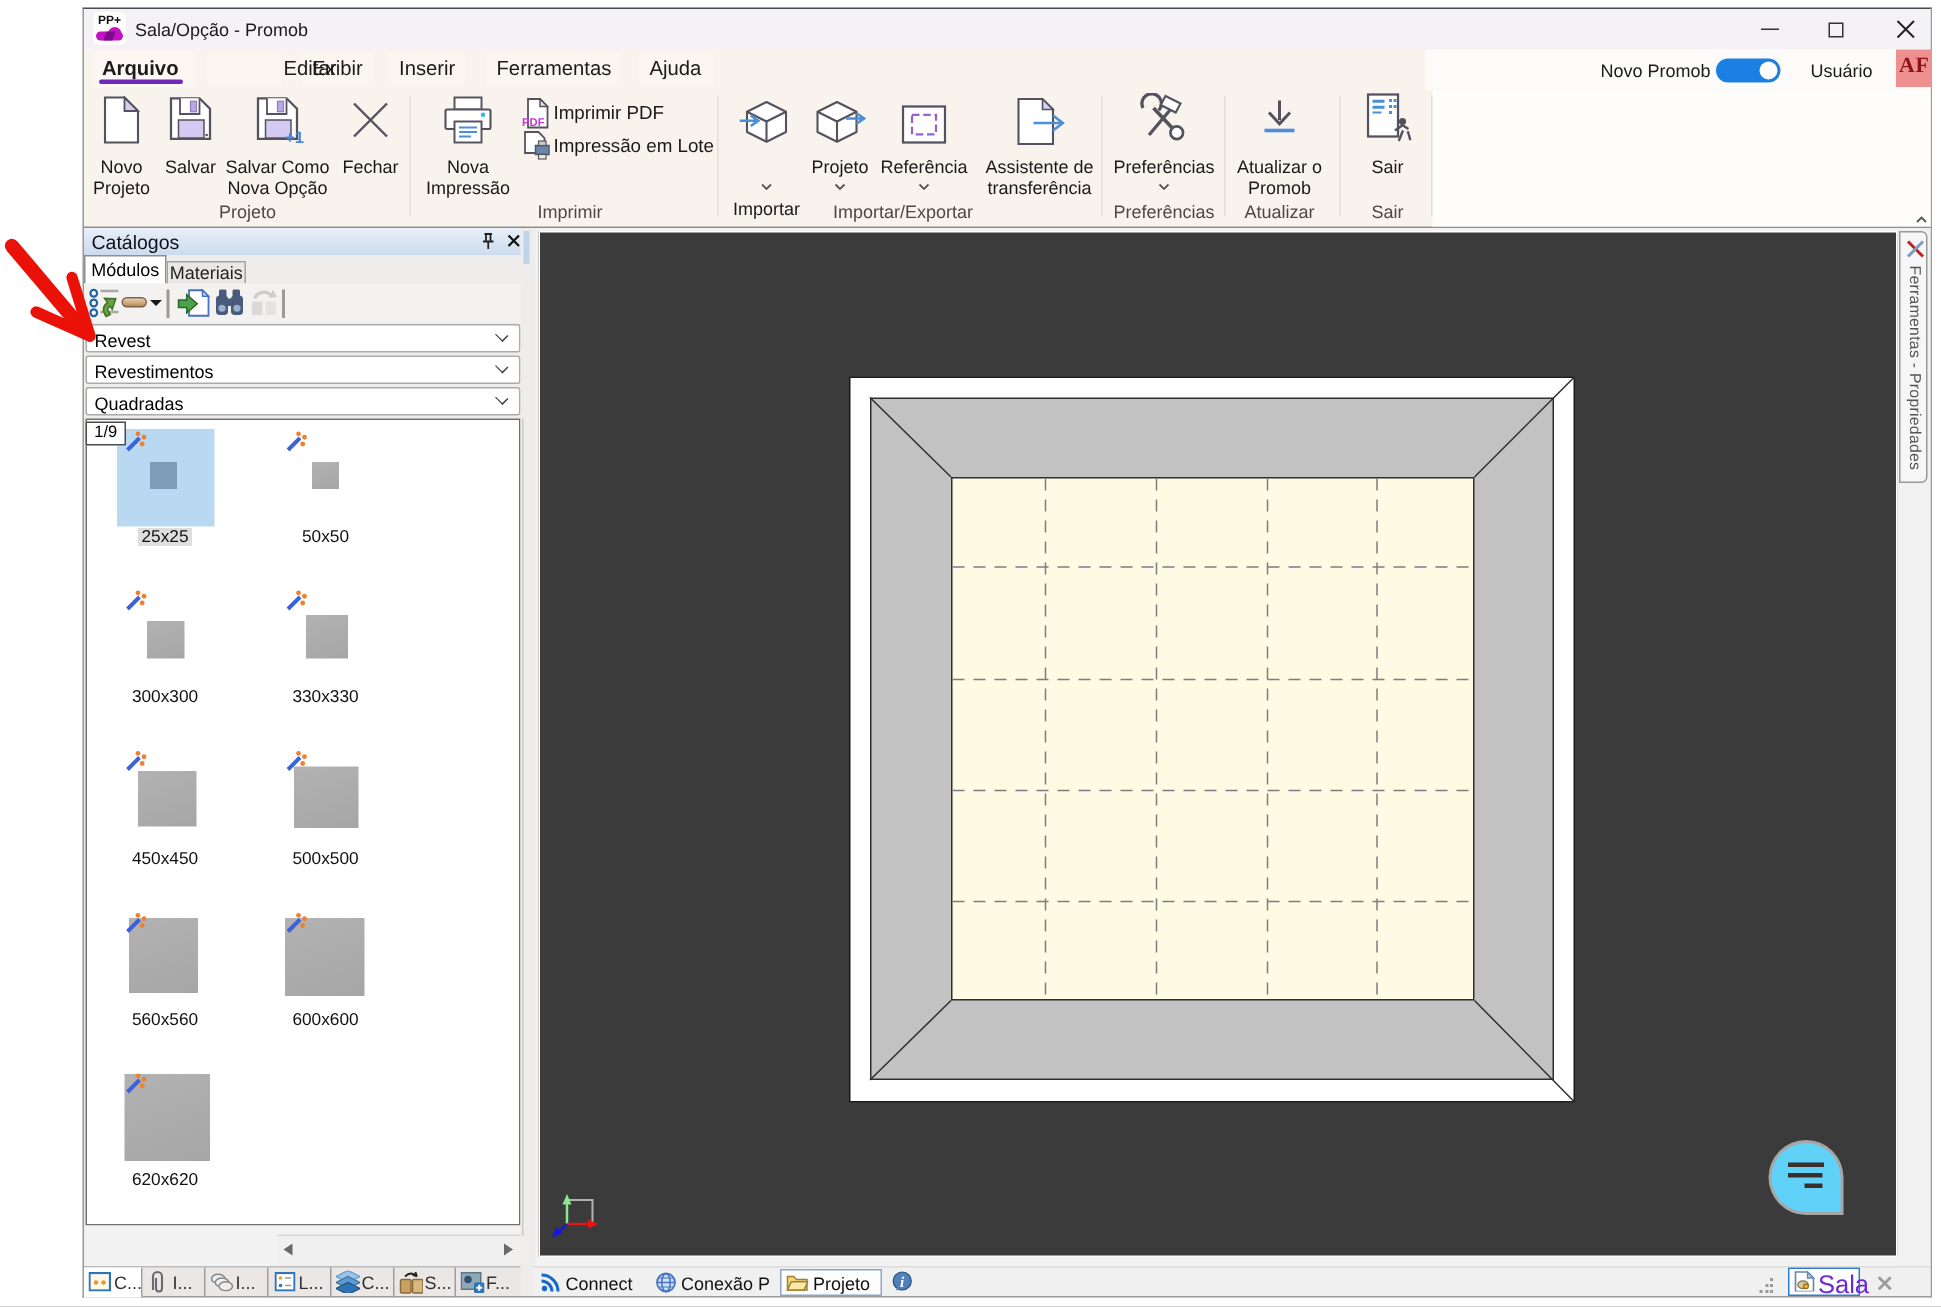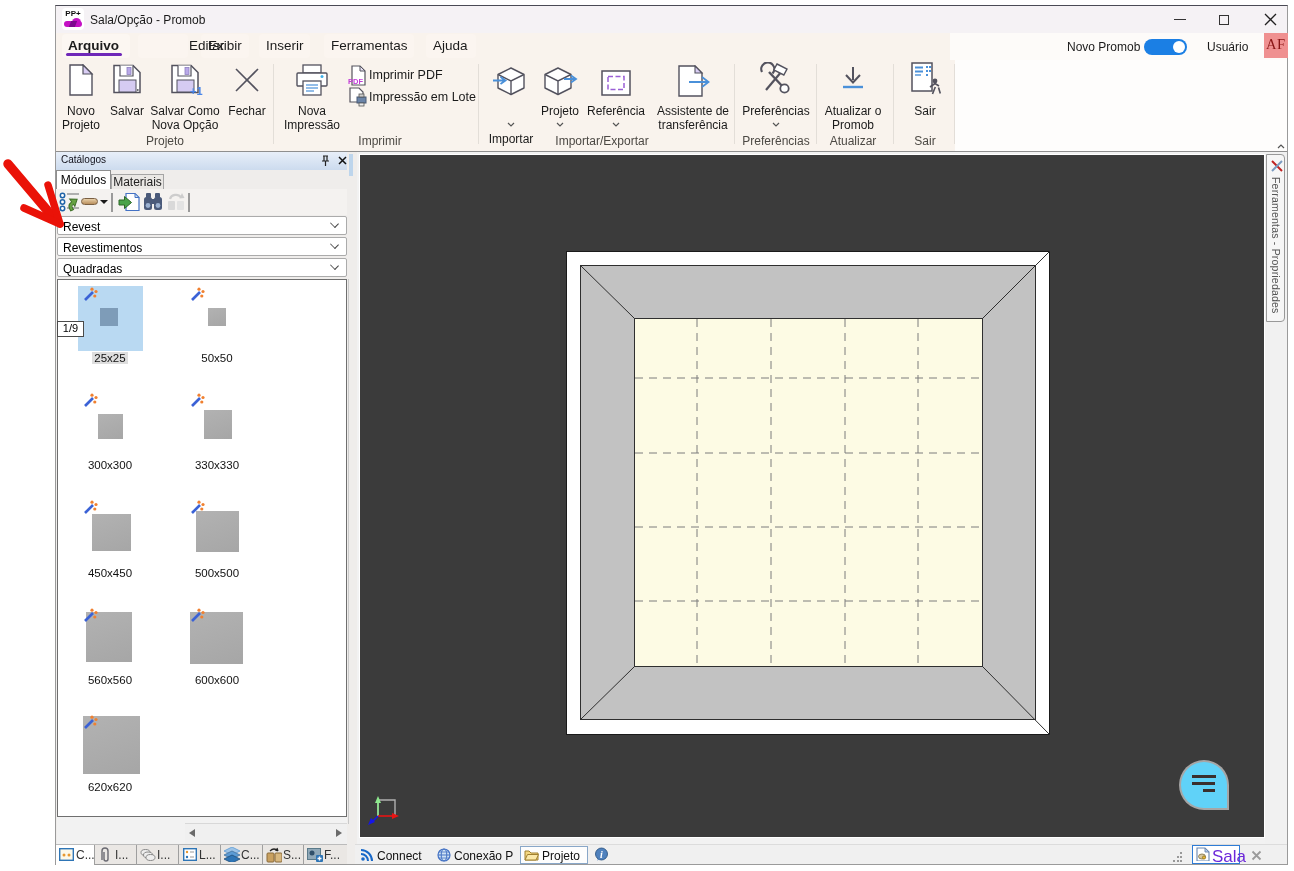--- a/index.html
+++ b/index.html
@@ -20,32 +20,32 @@
 #underline { position:absolute; left:10px; top:47px; width:56px; height:3px; background:#6f28b8; border-radius:2px; }
 
 #ribbon { position:absolute; left:0; top:54px; width:1231px; height:92px; background:#f9f3ed; border-bottom:1px solid #8f8f8f; }
 .rsep { position:absolute; top:4px; width:1px; height:80px; background:#e3ded8; }
 .rlabel { position:absolute; top:74px; font-size:12px; color:#4c4944; text-align:center; }
 .rtext { position:absolute; font-size:12px; color:#1a1a1a; text-align:center; line-height:14px; }
 .chev { position:absolute; width:8px; height:5px; }
 
 #lpanel { position:absolute; left:0; top:146px; width:301px; height:712px; background:#efedeb; }
 #cathead { position:absolute; left:0; top:0; width:301px; height:18px; background:linear-gradient(#e8eff9,#ccdbee); }
-#cathead .t { position:absolute; left:5px; top:2px; font-size:10px; color:#10101a; }
+#cathead .t { position:absolute; left:5px; top:2px; font-size:13px; color:#10101a; }
 #tabmod { position:absolute; left:0px; top:18px; width:55px; height:19px; background:#fff; border:1px solid #8f8f8f; border-bottom:none; font-size:12px; text-align:center; padding-top:2px; }
 #tabmat { position:absolute; left:55px; top:22px; width:53px; height:15px; background:#eae8e5; border:1px solid #a5a5a5; border-bottom:none; font-size:12px; text-align:center; color:#222; }
 #ptoolbar { position:absolute; left:0; top:37px; width:301px; height:26px; background:#f4f2f0; }
 
 .dd { position:absolute; left:1px; width:290px; height:19px; background:#fff; border:1px solid #ababab; border-radius:2px; font-size:12px; color:#000; padding:2.5px 0 0 5px; }
 .dd .c { position:absolute; right:8px; top:6px; width:7px; height:7px; border-right:1.5px solid #444; border-bottom:1.5px solid #444; transform:rotate(45deg) scale(1,0.8); margin-top:-3px; }
 #list { position:absolute; left:1px; top:127px; width:290px; height:538px; background:#fff; border:1px solid #6f6f6f; }
 .tile { position:absolute; background:linear-gradient(160deg,#b2b2b2,#a6a6a6); }
 .tlabel { position:absolute; font-size:11.5px; color:#111; text-align:center; width:90px; }
 .wand { position:absolute; width:16px; height:16px; }
-#tip19 { position:absolute; left:1px; top:129px; width:27px; height:16px; background:#fff; border:1px solid #4a4a4a; font-size:11px; text-align:center; z-index:5;margin-top:40px; }
+#tip19 { position:absolute; left:1px; top:129px; width:27px; height:16px; background:#fff; border:1px solid #4a4a4a; font-size:11px; text-align:center; z-index:5; }
 #pscroll { position:absolute; left:1px; top:665px; width:290px; height:27px; background:#f2f2f2; }
 #ptabs { position:absolute; left:0; top:692px; width:301px; height:20px; background:#eae7e4; border-top:1px solid #bbb; }
 .ptab { position:absolute; top:0; height:20px; border-right:1px solid #9f9f9f; }
 .ptab .lb { position:absolute; left:20px; top:3px; font-size:12px; color:#333; }
 
 #canvas { position:absolute; left:301px; top:146px; width:908px; height:692px; background:#f2f2f2; }
 #dark { position:absolute; left:2px; top:2px; width:906px; height:684px; background:#3b3b3b; border:1px solid #fff; }
 
 #rstrip { position:absolute; left:1209px; top:146px; width:22px; height:692px; background:#f1f1f1; }
 #rtab { position:absolute; left:1px; top:2px; width:19px; height:168px; background:#f6f6f6; border:1px solid #999; border-radius:0 4px 4px 0; }
@@ -94,21 +94,21 @@
     <span class="mitem" style="left:152px;">Exibir</span>
     <span class="mitem" style="left:210px;">Inserir</span>
     <span class="mitem" style="left:275px;">Ferramentas</span>
     <span class="mitem" style="left:377px;">Ajuda</span>
     <span class="mitem" style="left:1011px;top:7px;font-size:12px;">Novo Promob</span>
     <div class="abs" style="left:1088px;top:6px;width:43px;height:16px;background:#1b7fe4;border-radius:8px;z-index:6;"></div>
     <div class="abs" style="left:1117px;top:8px;width:12px;height:12px;background:#fff;border-radius:50%;z-index:7;"></div>
     <span class="mitem" style="left:1151px;top:7px;font-size:12px;">Usuário</span>
   </div>
   <div class="abs" style="left:1208px;top:27px;width:24px;height:25px;background:#ef9090;z-index:3;">
-    <span style="position:absolute;left:2px;top:3px;font-family:'Liberation Serif',serif;font-weight:normal;font-size:14.5px;color:#8b1515;letter-spacing:0.5px;">AF</span>
+    <span style="position:absolute;left:2px;top:3px;font-family:'Liberation Serif',serif;font-weight:bold;font-size:14.5px;color:#8b1515;letter-spacing:0.5px;">AF</span>
   </div>
   <div id="underline"></div>
 
   <div id="ribbon">
     <div class="abs" style="left:899px;top:0;width:332px;height:91px;background:#fefdfc;"></div>
     <svg class="abs" style="left:12px;top:4px;" width="26" height="32">
         <path d="M2 1 h13 l9 9 v21 h-22 z" fill="#fff" stroke="#53525e" stroke-width="1.4"></path>
         <path d="M15 1 l9 9 h-9 z" fill="#d9cdf4" stroke="#53525e" stroke-width="1.2"></path>
       </svg>
     <div class="rtext" style="left:-15px;top:44px;width:80px;">Novo<br>Projeto</div>

